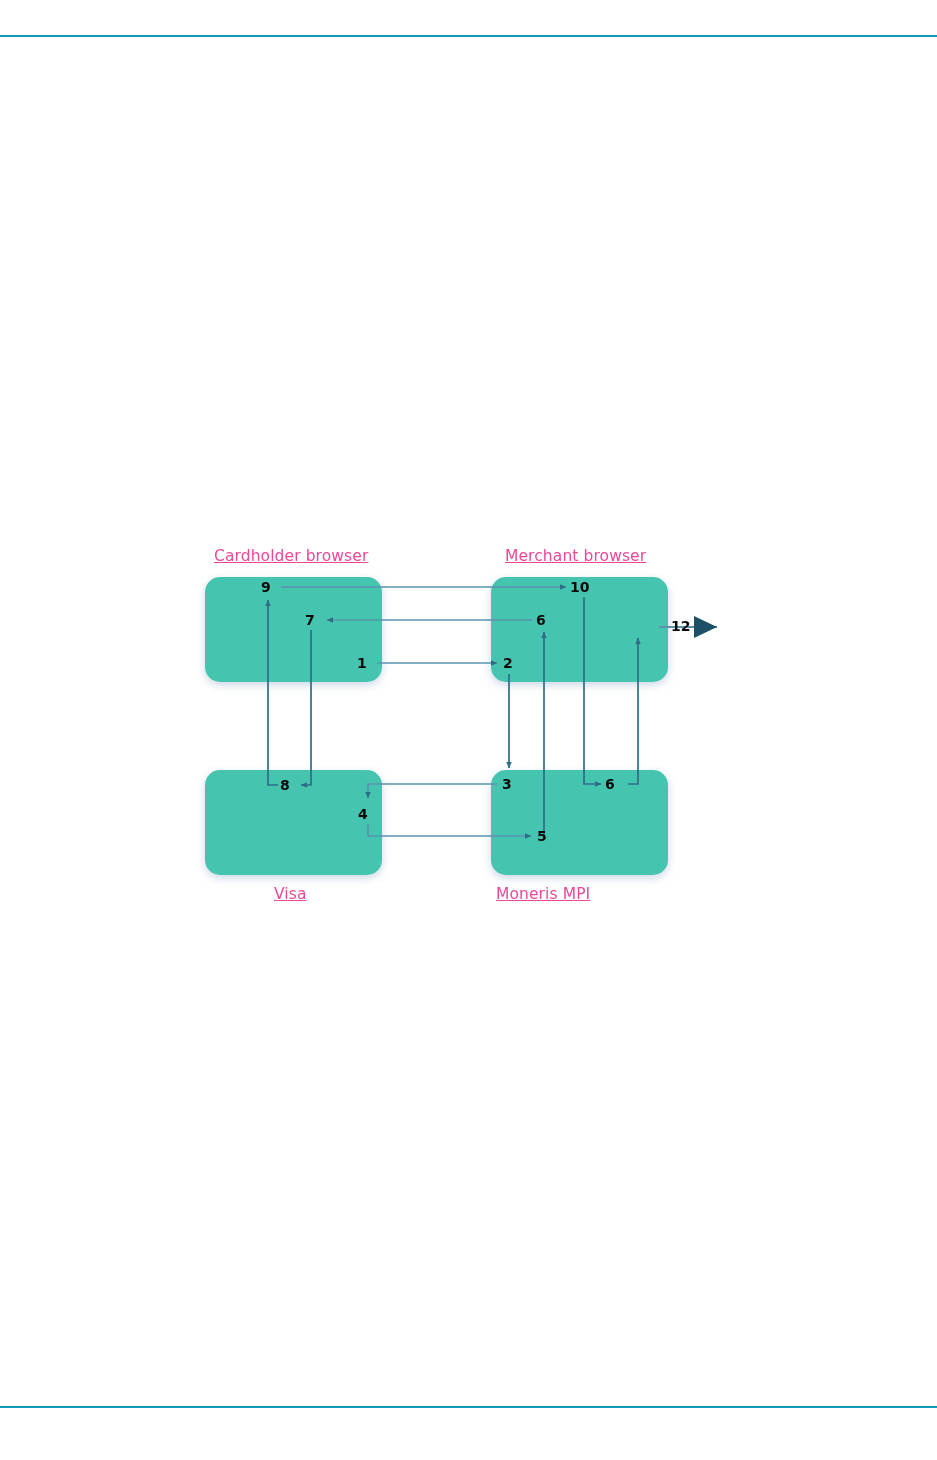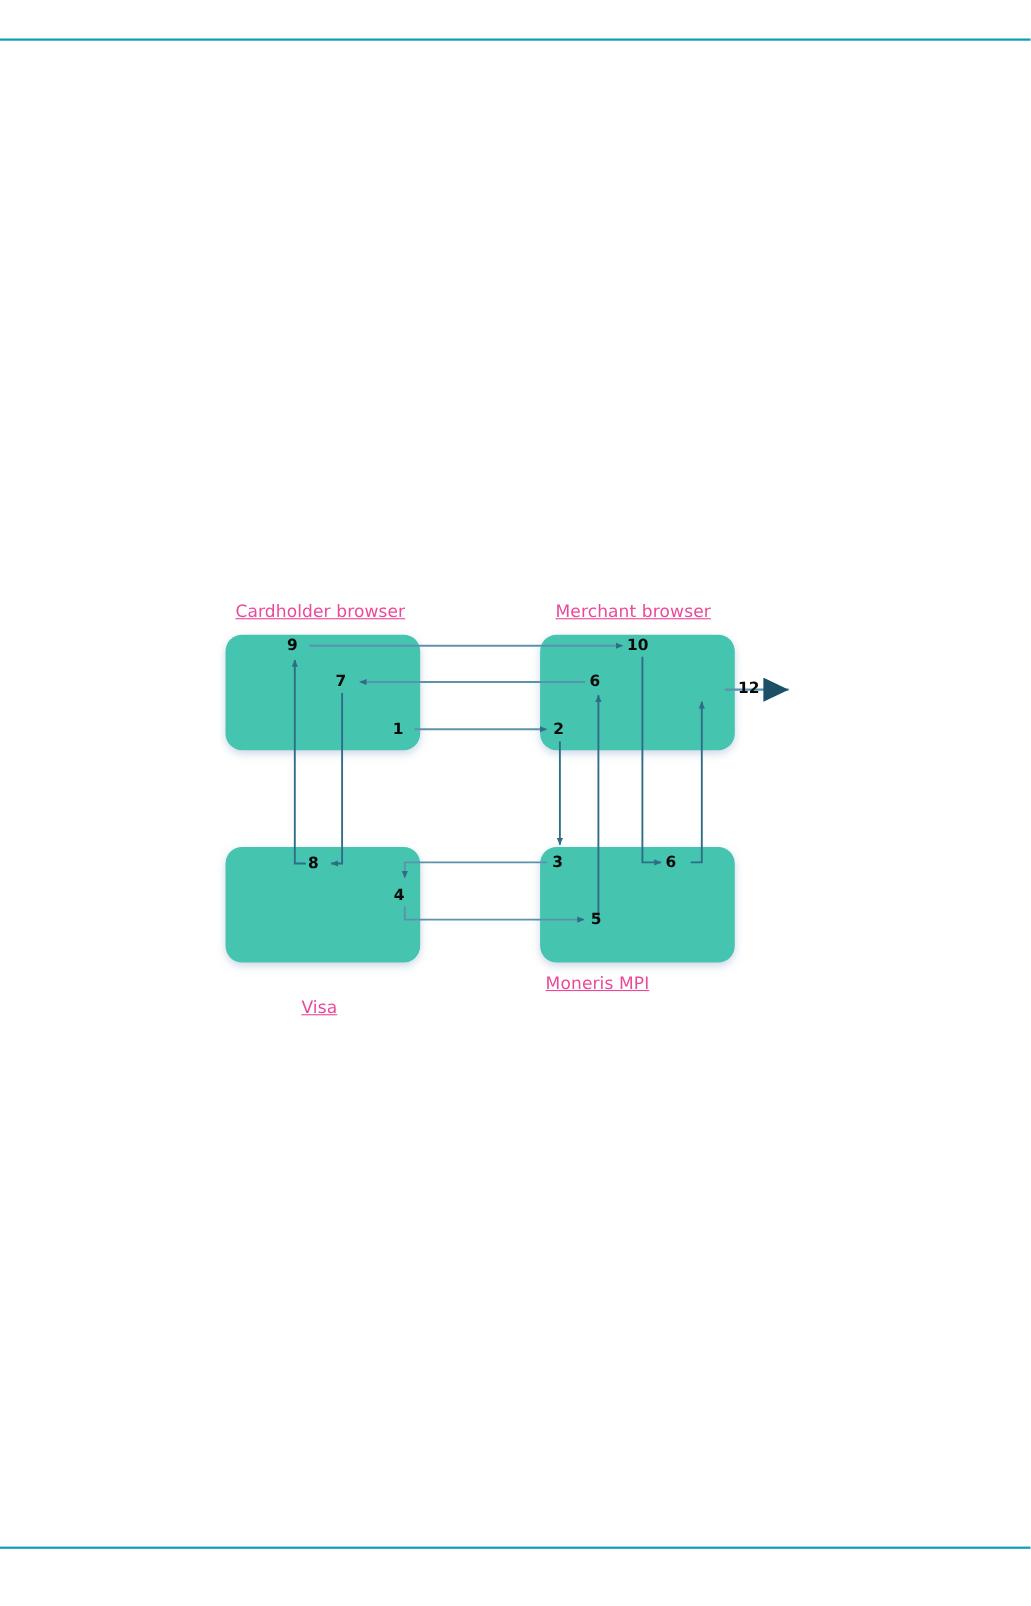--- a/index.html
+++ b/index.html
@@ -118,21 +118,21 @@
         <path d="M584,597 L584,784 L601,784" marker-end="url(#arw)"></path>
 
         <path d="M628,784 L638,784 L638,638" marker-end="url(#arw)"></path>
       </g>
 
       <path d="M659,627 L717,627" fill="none" stroke="#5b93ad" stroke-width="2" marker-end="url(#arwBig)"></path>
     </svg>
 
     <div class="node-label" style="left:214px; top:547px;">Cardholder browser</div>
     <div class="node-label" style="left:505px; top:547px;">Merchant browser</div>
-    <div class="node-label" style="left:274px; top:907px;">Visa</div>
+    <div class="node-label" style="left:274px; top:885px;">Visa</div>
     <div class="node-label" style="left:496px; top:885px;">Moneris MPI</div>
 
     <div class="step-label" style="left:357px; top:655px;">1</div>
     <div class="step-label" style="left:503px; top:655px;">2</div>
     <div class="step-label" style="left:502px; top:776px;">3</div>
     <div class="step-label" style="left:358px; top:806px;">4</div>
     <div class="step-label" style="left:537px; top:828px;">5</div>
     <div class="step-label" style="left:536px; top:612px;">6</div>
     <div class="step-label" style="left:305px; top:612px;">7</div>
     <div class="step-label" style="left:280px; top:777px;">8</div>

